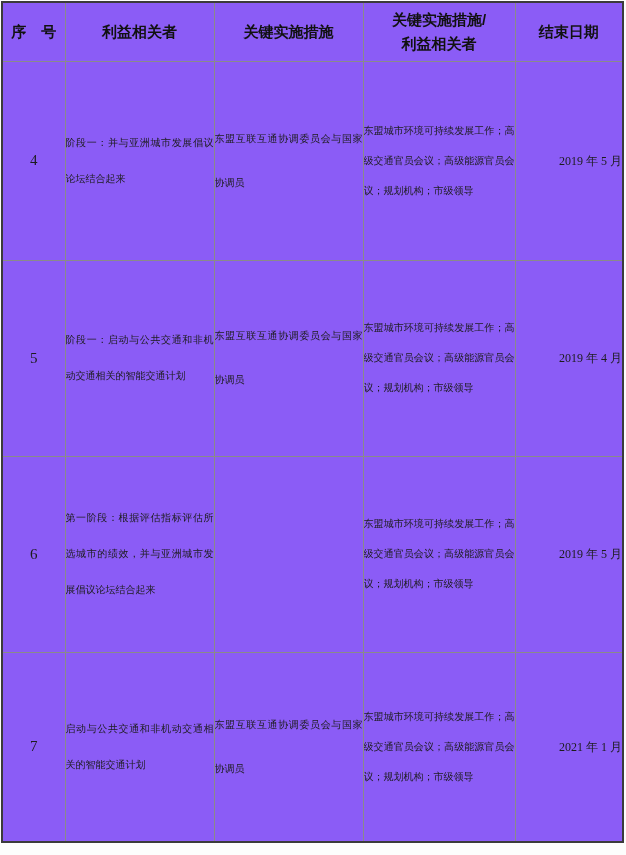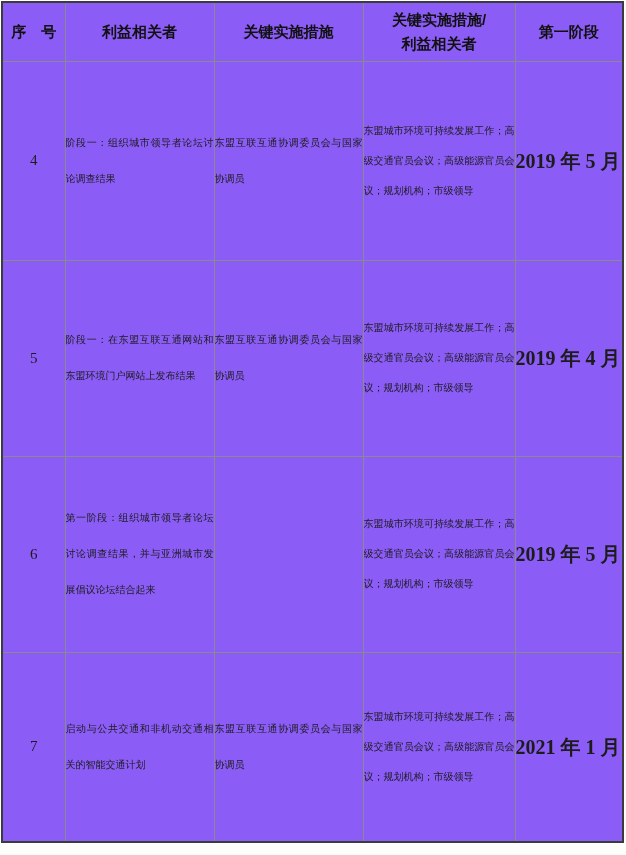--- a/index.html
+++ b/index.html
@@ -57,35 +57,34 @@
   td.cell-measure {
     padding: 0 13px;
     text-align: justify;
     text-justify: inter-ideograph;
     line-height: 36px;
   }
   td.cell-lead {
     padding: 0 11px;
     text-align: justify;
     text-justify: inter-ideograph;
-    line-height: 36px;
+    line-height: 44px;
     margin-top: 12px;
   }
   td.cell-others {
     padding: 0 10px;
     text-align: justify;
     text-justify: inter-ideograph;
     text-wrap: pretty;
     line-height: 30px;
   }
   td.cell-date {
-    text-align: left;
-    font-size: 20px;
+    text-align: right;
+    font-size: 12px;
     line-height: 22px;
-    font-weight: bold;
   }
 </style>
 </head>
 <body>
 
 <div class="page">
   <table class="doc-table">
     <colgroup>
       <col style="width:63px">
       <col style="width:149px">
@@ -102,42 +101,42 @@
           <span>利益相关者</span>
         </th>
         <th>
           <span>关键实施措施</span>
         </th>
         <th>
           <div>关键实施措施/</div>
           <div>利益相关者</div>
         </th>
         <th>
-          <span>第一阶段</span>
+          <span>结束日期</span>
         </th>
       </tr>
     </thead>
     <tbody>
       <tr class="row-1">
         <td class="cell-seq">4</td>
-        <td class="cell-measure">阶段一：组织城市领导者论坛讨论调查结果</td>
+        <td class="cell-measure">阶段一：并与亚洲城市发展倡议论坛结合起来</td>
         <td class="cell-lead">东盟互联互通协调委员会与国家协调员</td>
         <td class="cell-others">东盟城市环境可持续发展工作；高级交通官员会议；高级能源官员会议；规划机构；市级领导</td>
         <td class="cell-date">2019 年 5 月</td>
       </tr>
       <tr class="row-2">
         <td class="cell-seq">5</td>
-        <td class="cell-measure">阶段一：在东盟互联互通网站和东盟环境门户网站上发布结果</td>
+        <td class="cell-measure">阶段一：启动与公共交通和非机动交通相关的智能交通计划</td>
         <td class="cell-lead">东盟互联互通协调委员会与国家协调员</td>
         <td class="cell-others">东盟城市环境可持续发展工作；高级交通官员会议；高级能源官员会议；规划机构；市级领导</td>
         <td class="cell-date">2019 年 4 月</td>
       </tr>
       <tr class="row-3">
         <td class="cell-seq">6</td>
-        <td class="cell-measure">第一阶段：组织城市领导者论坛讨论调查结果，并与亚洲城市发展倡议论坛结合起来</td>
+        <td class="cell-measure">第一阶段：根据评估指标评估所选城市的绩效，并与亚洲城市发展倡议论坛结合起来</td>
         <td class="cell-lead"></td>
         <td class="cell-others">东盟城市环境可持续发展工作；高级交通官员会议；高级能源官员会议；规划机构；市级领导</td>
         <td class="cell-date">2019 年 5 月</td>
       </tr>
       <tr class="row-4">
         <td class="cell-seq">7</td>
         <td class="cell-measure">启动与公共交通和非机动交通相关的智能交通计划</td>
         <td class="cell-lead">东盟互联互通协调委员会与国家协调员</td>
         <td class="cell-others">东盟城市环境可持续发展工作；高级交通官员会议；高级能源官员会议；规划机构；市级领导</td>
         <td class="cell-date">2021 年 1 月</td>

